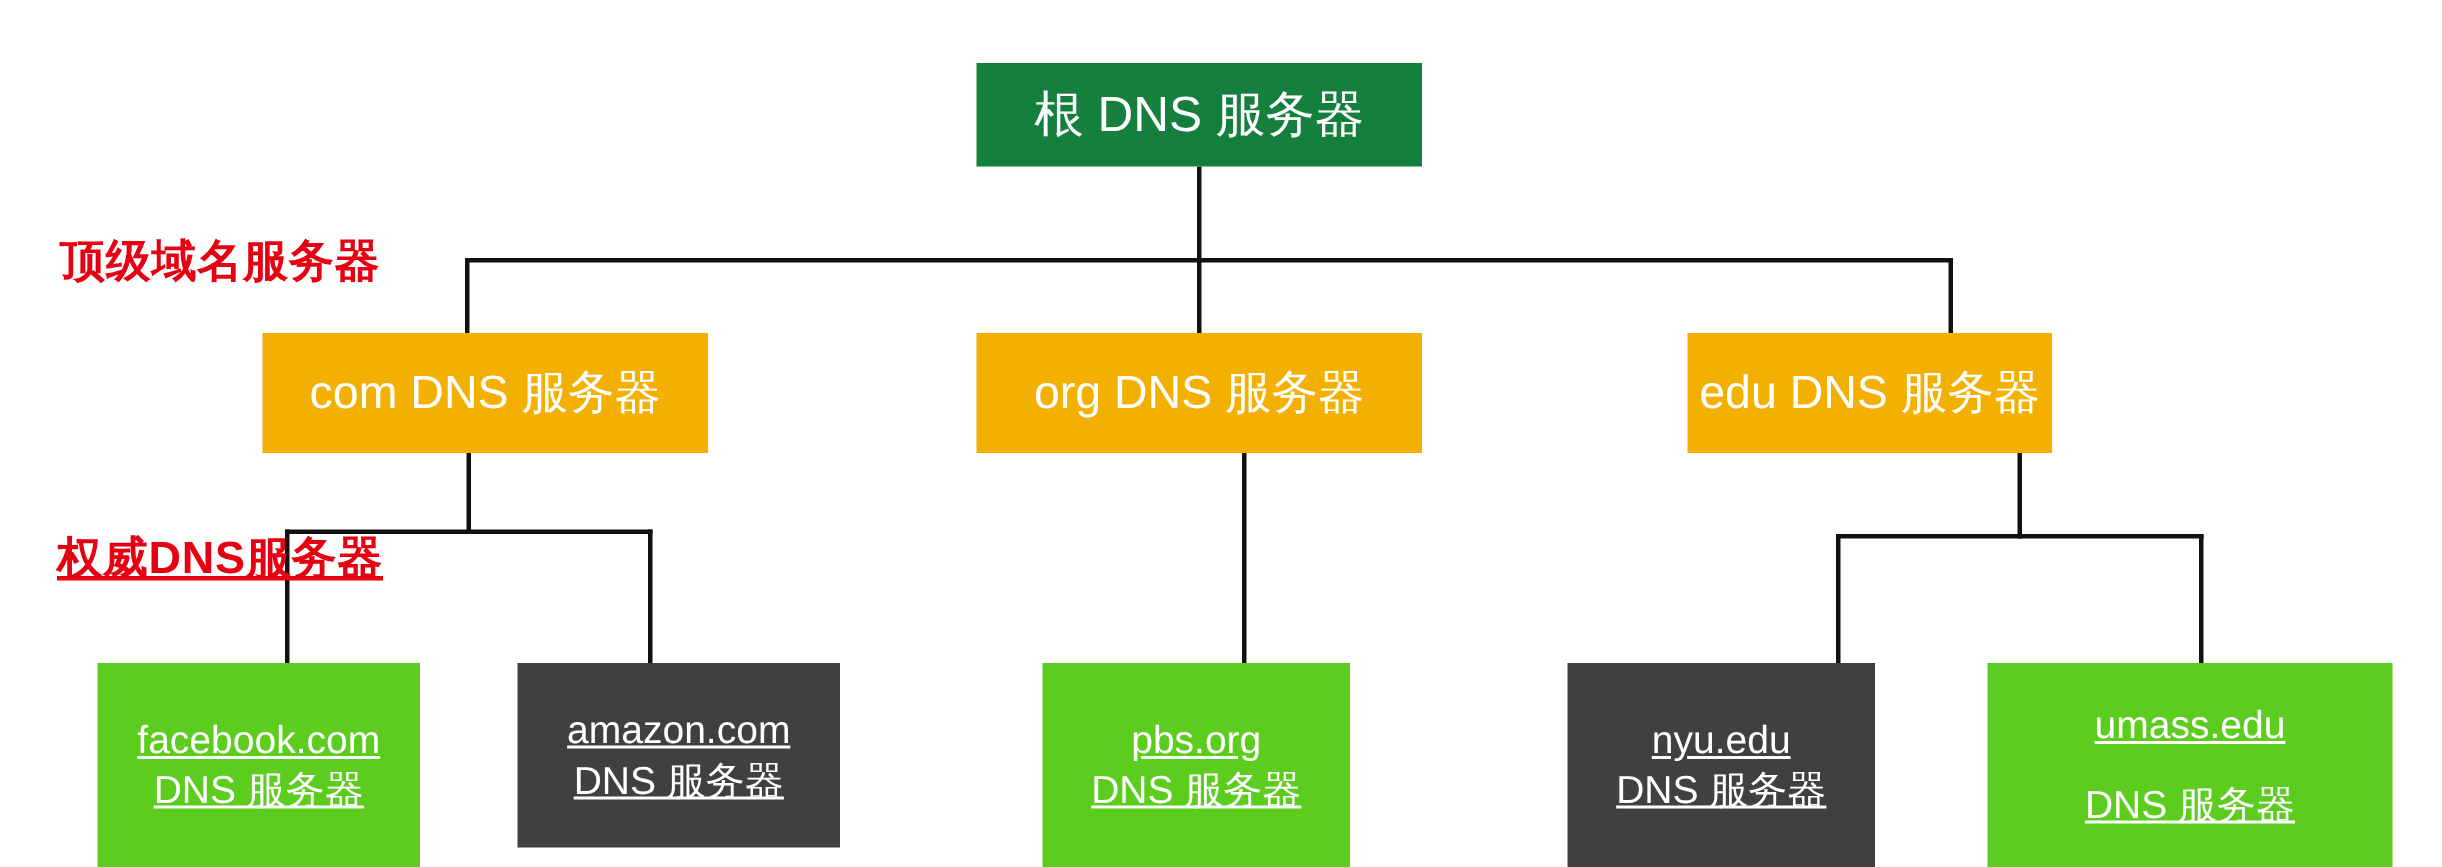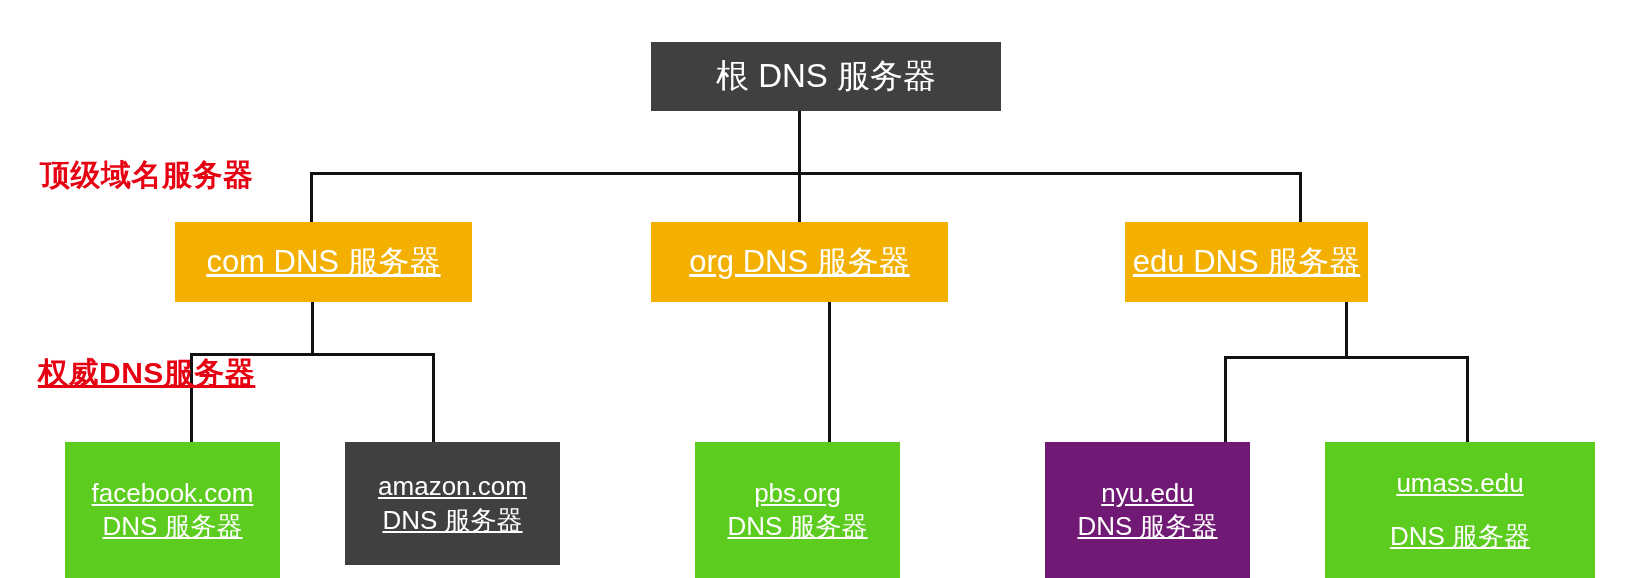--- a/index.html
+++ b/index.html
@@ -31,21 +31,21 @@
     align-items:center;
     justify-content:center;
     color:#ffffff;
     text-align:center;
     line-height:1.28;
     white-space:nowrap;
   }
   .node .ln{display:block;}
 
   .node-root{font-size:33px;}
-  .node-tld{font-size:31px;text-decoration:underline;}
+  .node-tld{font-size:31px;}
   .node-auth{font-size:26px;text-decoration:underline;}
 
   
   .wire{position:absolute;background:#111111;}
   .wire-v{width:3px;}
   .wire-h{height:3px;}
 </style>
 </head>
 <body>
 
@@ -58,21 +58,21 @@
     <div class="wire wire-v" style="left: 1299px; top: 172px; height: 50px; background: rgb(17, 17, 17);"></div>
     <div class="wire wire-v" style="left: 311px; top: 302px; height: 54px; background: rgb(17, 17, 17);"></div>
     <div class="wire wire-h" style="left: 190px; top: 353px; width: 245px; background: rgb(17, 17, 17);"></div>
     <div class="wire wire-v" style="left: 190px; top: 353px; height: 89px; background: rgb(17, 17, 17);"></div>
     <div class="wire wire-v" style="left: 432px; top: 353px; height: 89px; background: rgb(17, 17, 17);"></div>
     <div class="wire wire-v" style="left: 828px; top: 302px; height: 140px; background: rgb(17, 17, 17);"></div>
     <div class="wire wire-v" style="left: 1345px; top: 302px; height: 57px; background: rgb(17, 17, 17);"></div>
     <div class="wire wire-h" style="left: 1224px; top: 356px; width: 245px; background: rgb(17, 17, 17);"></div>
     <div class="wire wire-v" style="left: 1224px; top: 356px; height: 86px; background: rgb(17, 17, 17);"></div>
     <div class="wire wire-v" style="left: 1466px; top: 356px; height: 86px; background: rgb(17, 17, 17);"></div>
-    <div class="node node-root" style="left: 651px; top: 42px; width: 350px; height: 69px; background: #404040; color: rgb(255, 255, 255);">
+    <div class="node node-root" style="left: 651px; top: 42px; width: 297px; height: 69px; background: #15803d; color: rgb(255, 255, 255);">
       <span class="ln">根 DNS 服务器</span>
     </div>
     <div class="node node-tld" style="left: 175px; top: 222px; width: 297px; height: 80px; background: rgb(243, 176, 0); color: rgb(255, 255, 255);">
       <span class="ln">com DNS 服务器</span>
     </div>
     <div class="node node-tld" style="left: 651px; top: 222px; width: 297px; height: 80px; background: rgb(243, 176, 0); color: rgb(255, 255, 255);">
       <span class="ln">org DNS 服务器</span>
     </div>
     <div class="node node-tld" style="left: 1125px; top: 222px; width: 243px; height: 80px; background: rgb(243, 176, 0); color: rgb(255, 255, 255);">
       <span class="ln">edu DNS 服务器</span>
@@ -82,21 +82,21 @@
       <span class="ln">DNS 服务器</span>
     </div>
     <div class="node node-auth" style="left: 345px; top: 442px; width: 215px; height: 123px; background: #404040; color: rgb(255, 255, 255);">
       <span class="ln">amazon.com</span>
       <span class="ln">DNS 服务器</span>
     </div>
     <div class="node node-auth" style="left: 695px; top: 442px; width: 205px; height: 136px; background: rgb(92, 204, 30); color: rgb(255, 255, 255);">
       <span class="ln">pbs.org</span>
       <span class="ln">DNS 服务器</span>
     </div>
-    <div class="node node-auth" style="left: 1045px; top: 442px; width: 205px; height: 136px; background: #701a75; color: rgb(255, 255, 255);">
+    <div class="node node-auth" style="left: 1045px; top: 442px; width: 205px; height: 136px; background: #404040; color: rgb(255, 255, 255);">
       <span class="ln">nyu.edu</span>
       <span class="ln">DNS 服务器</span>
     </div>
     <div class="node node-auth" style="left: 1325px; top: 442px; width: 270px; height: 136px; background: rgb(92, 204, 30); color: rgb(255, 255, 255); gap: 19px;">
       <span class="ln">umass.edu</span>
       <span class="ln">DNS 服务器</span>
     </div>
     <div class="tier-label" style="left: 40px; top: 160px; font-size: 30px; color: rgb(230, 0, 18);">顶级域名服务器</div>
     <div class="tier-label" style="left: 38px; top: 358px; font-size: 30px; color: rgb(230, 0, 18); text-decoration: underline;">权威DNS服务器</div>
   </div>

